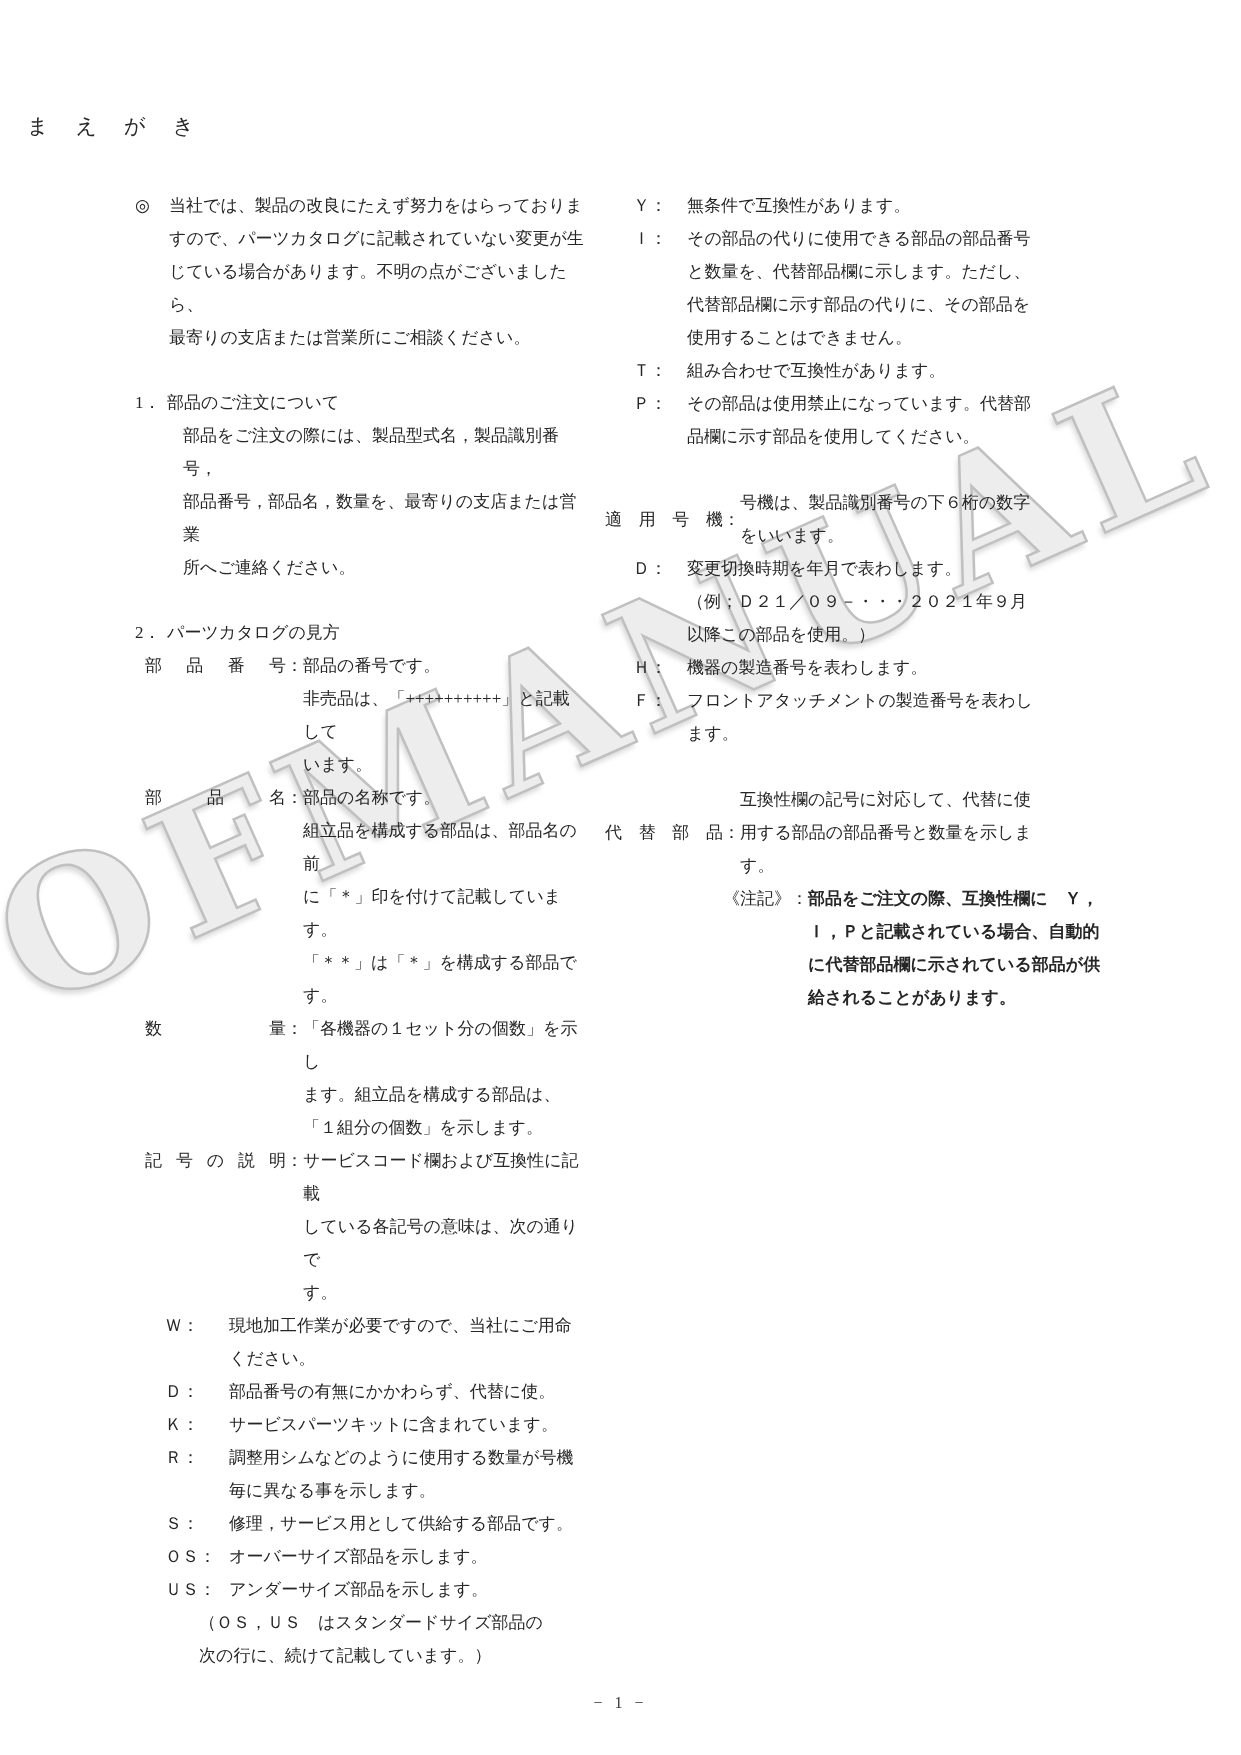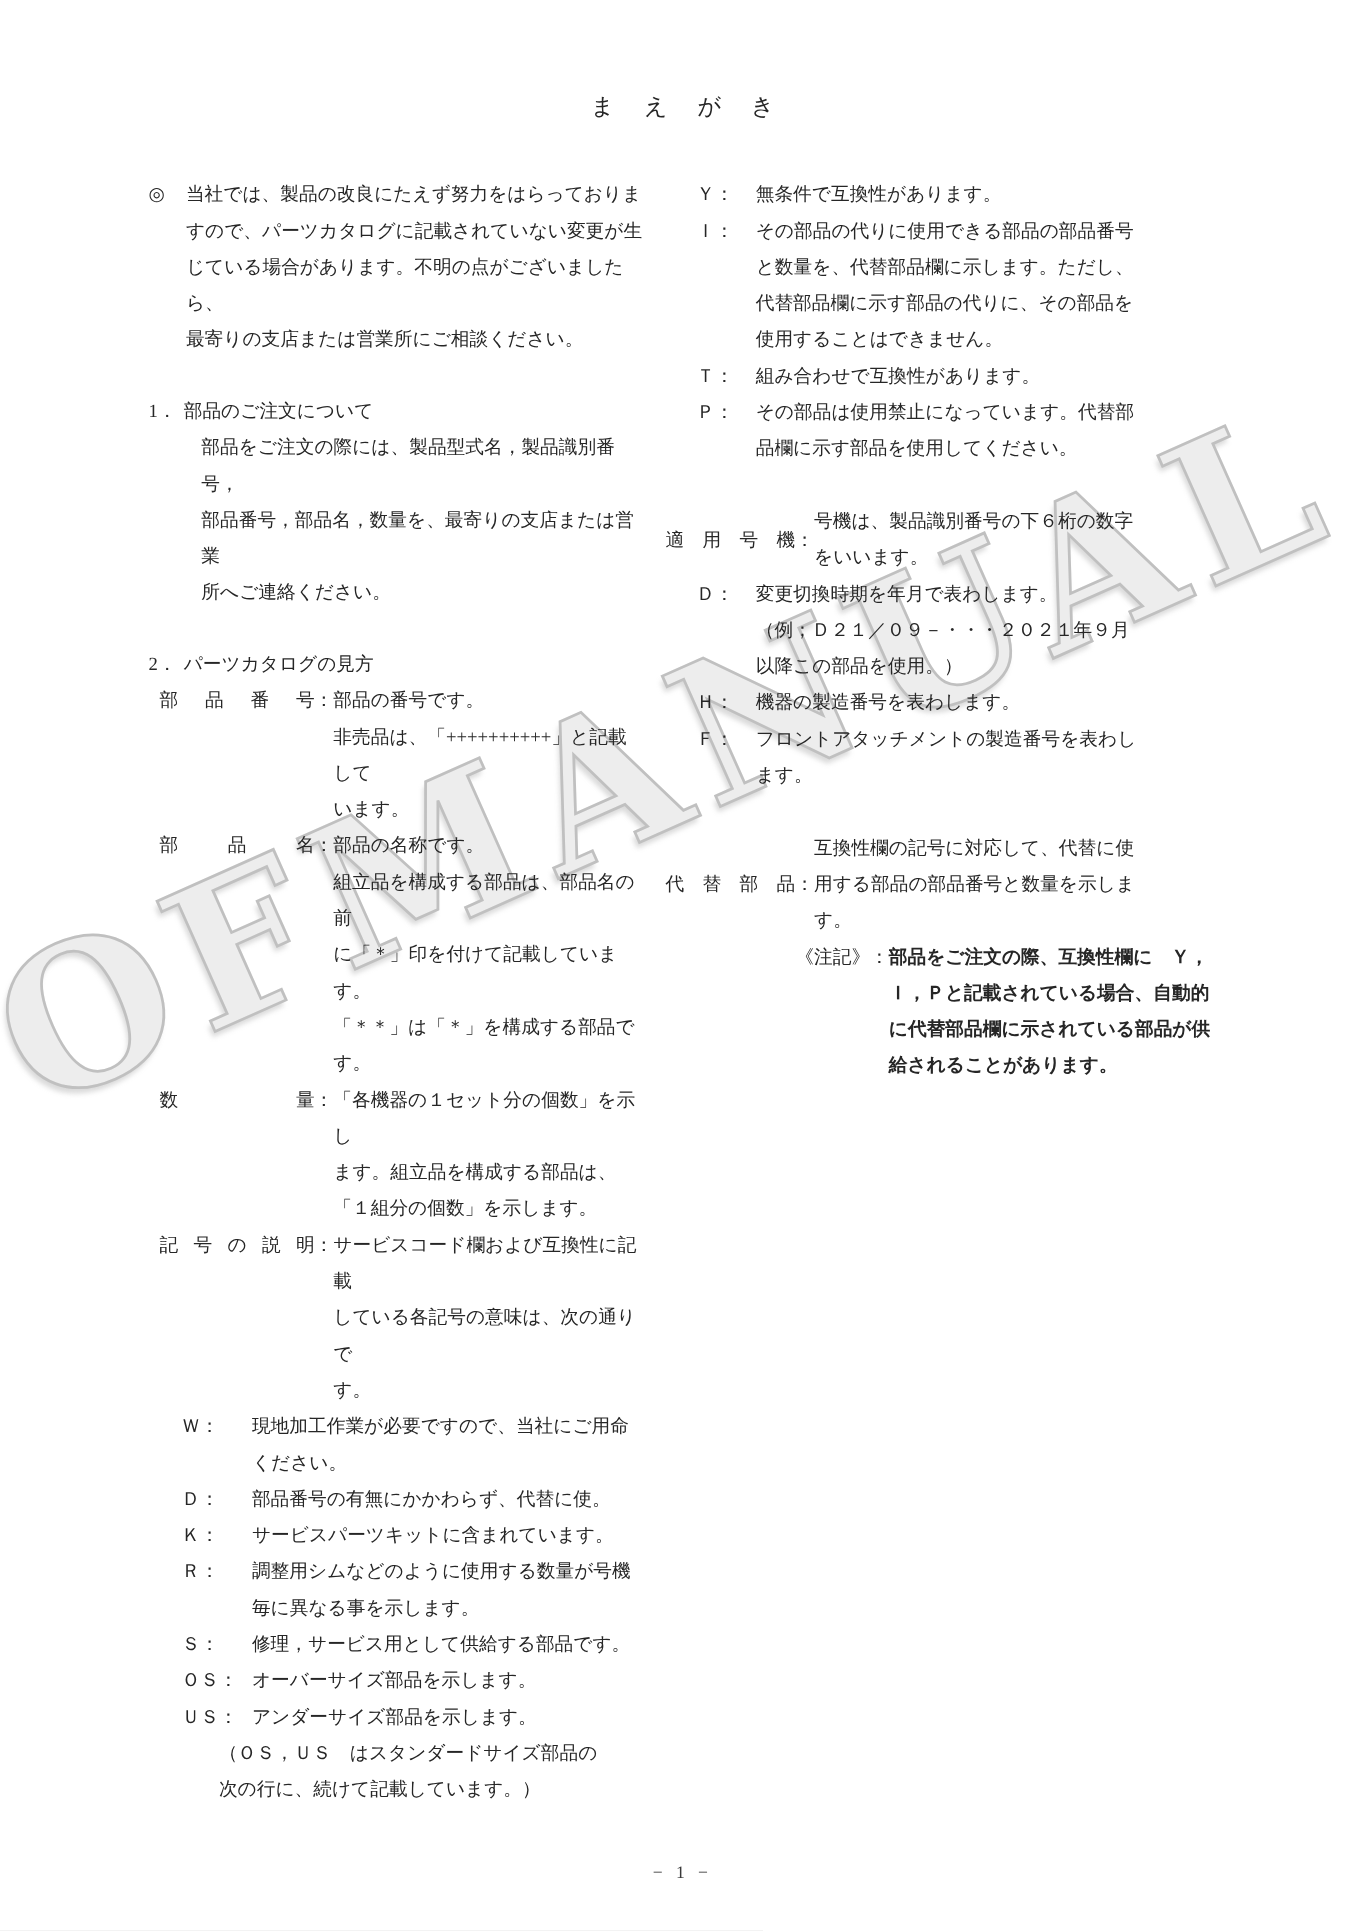--- a/index.html
+++ b/index.html
@@ -28,22 +28,22 @@
     letter-spacing:14px;
     color:#ededed;
     -webkit-text-stroke:2.5px #c0c0c0;
     text-shadow:-4px 4px 5px rgba(150,150,150,0.35);
     white-space:nowrap;
     user-select:none;
   }
   
   .doc-title {
     position:relative; z-index:1;
-    padding-top:81px;
-    text-align:center;
+    padding-top:110px;
+    text-align:left;
     font-size:21px;
     letter-spacing:27px;
     padding-left:27px; 
   }
   
   .content {
     position:relative; z-index:1;
     display:flex;
     padding:46px 36px 0 135px;
     gap:20px;

